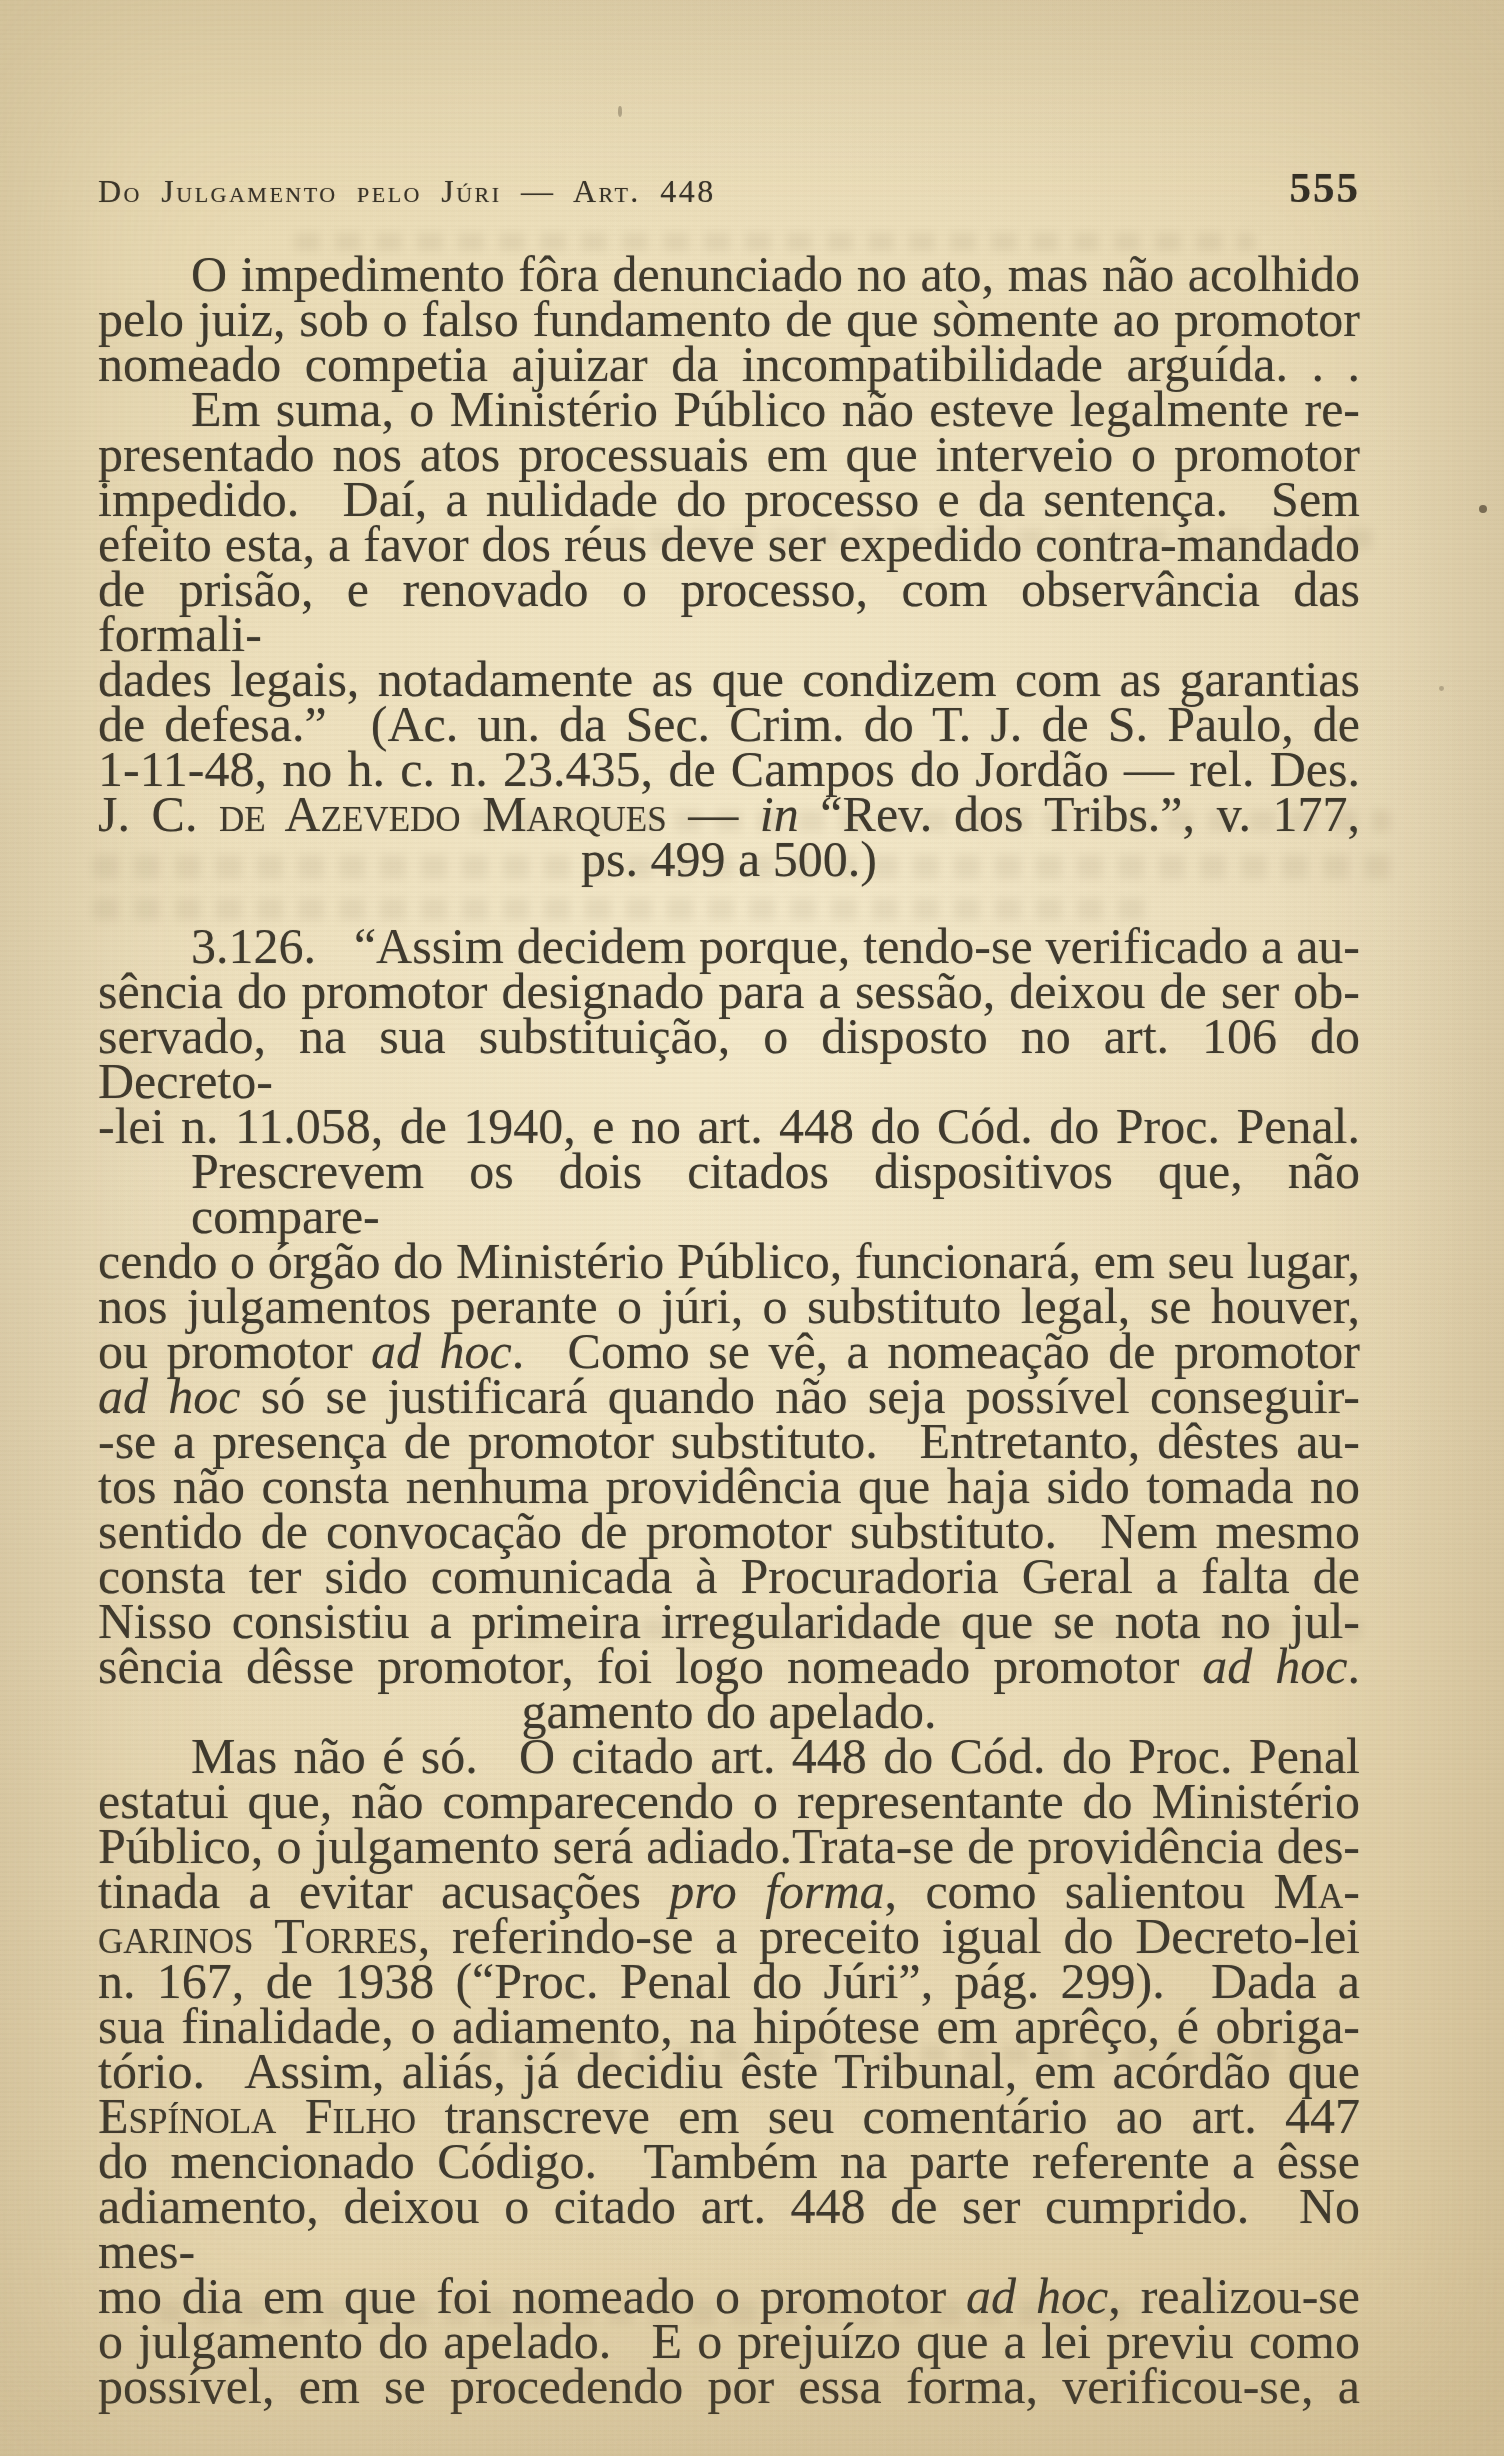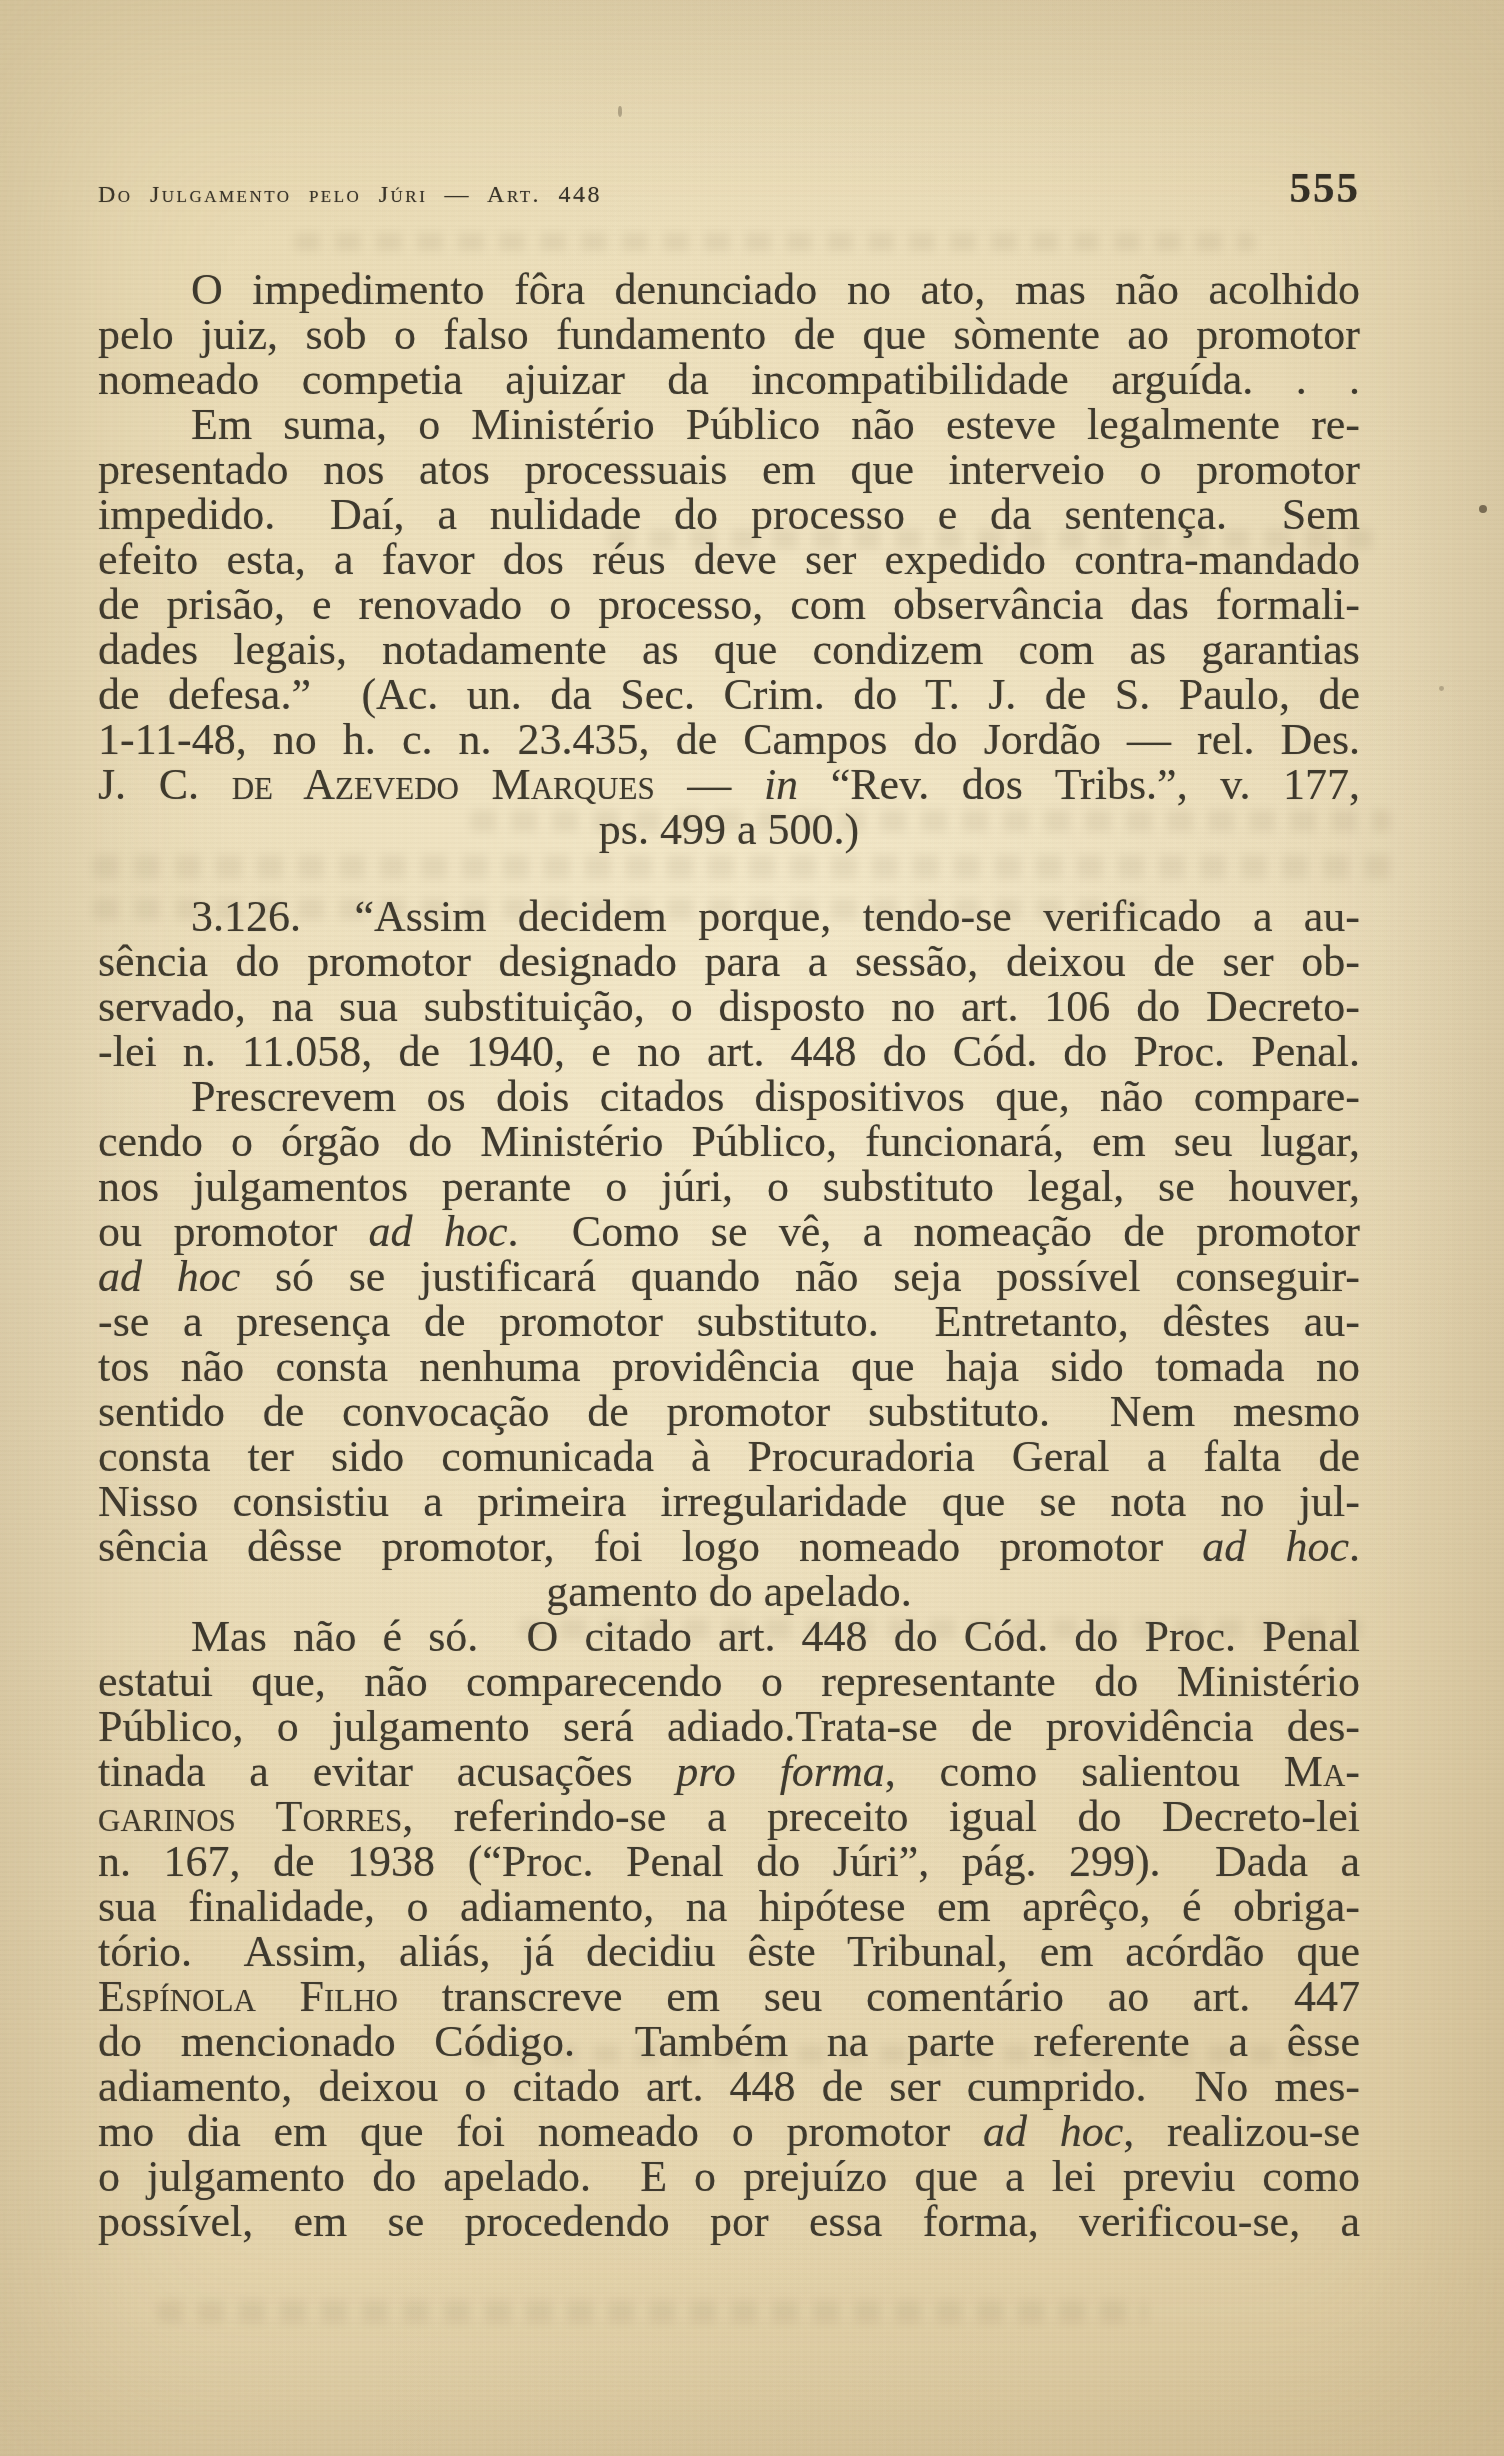--- a/index.html
+++ b/index.html
@@ -40,36 +40,36 @@
   }
   
   .running-head {
     position: absolute;
     left: 98px; top: 163px; width: 1262px;
     display: flex; justify-content: space-between; align-items: baseline;
     text-shadow: 0 0 1px rgba(58,52,40,0.45);
   }
   .head-title {
     font-variant: small-caps;
-    font-size: 24px;
+    font-size: 32px;
     letter-spacing: 2.5px;
     word-spacing: 8.8px;
     color: #3a352a;
   }
   .page-num {
     font-size: 43px;
     font-weight: bold;
     letter-spacing: 2px;
     color: #343026;
   }
   
   .text-body {
     position: absolute;
-    left: 98px; top: 267px; width: 1262px;
-    font-size: 44px;
+    left: 98px; top: 252px; width: 1262px;
+    font-size: 50px;
     line-height: 45px;
     text-shadow: 0 0 1px rgba(63,58,46,0.40);
   }
   .block + .block { margin-top: 42px; }
   .line { text-align: center; }
   .line.fill { text-align: justify; text-align-last: justify; }
   .line.indent { padding-left: 93px; }
   .it { font-style: italic; }
   .sc { font-variant: small-caps; }
   

